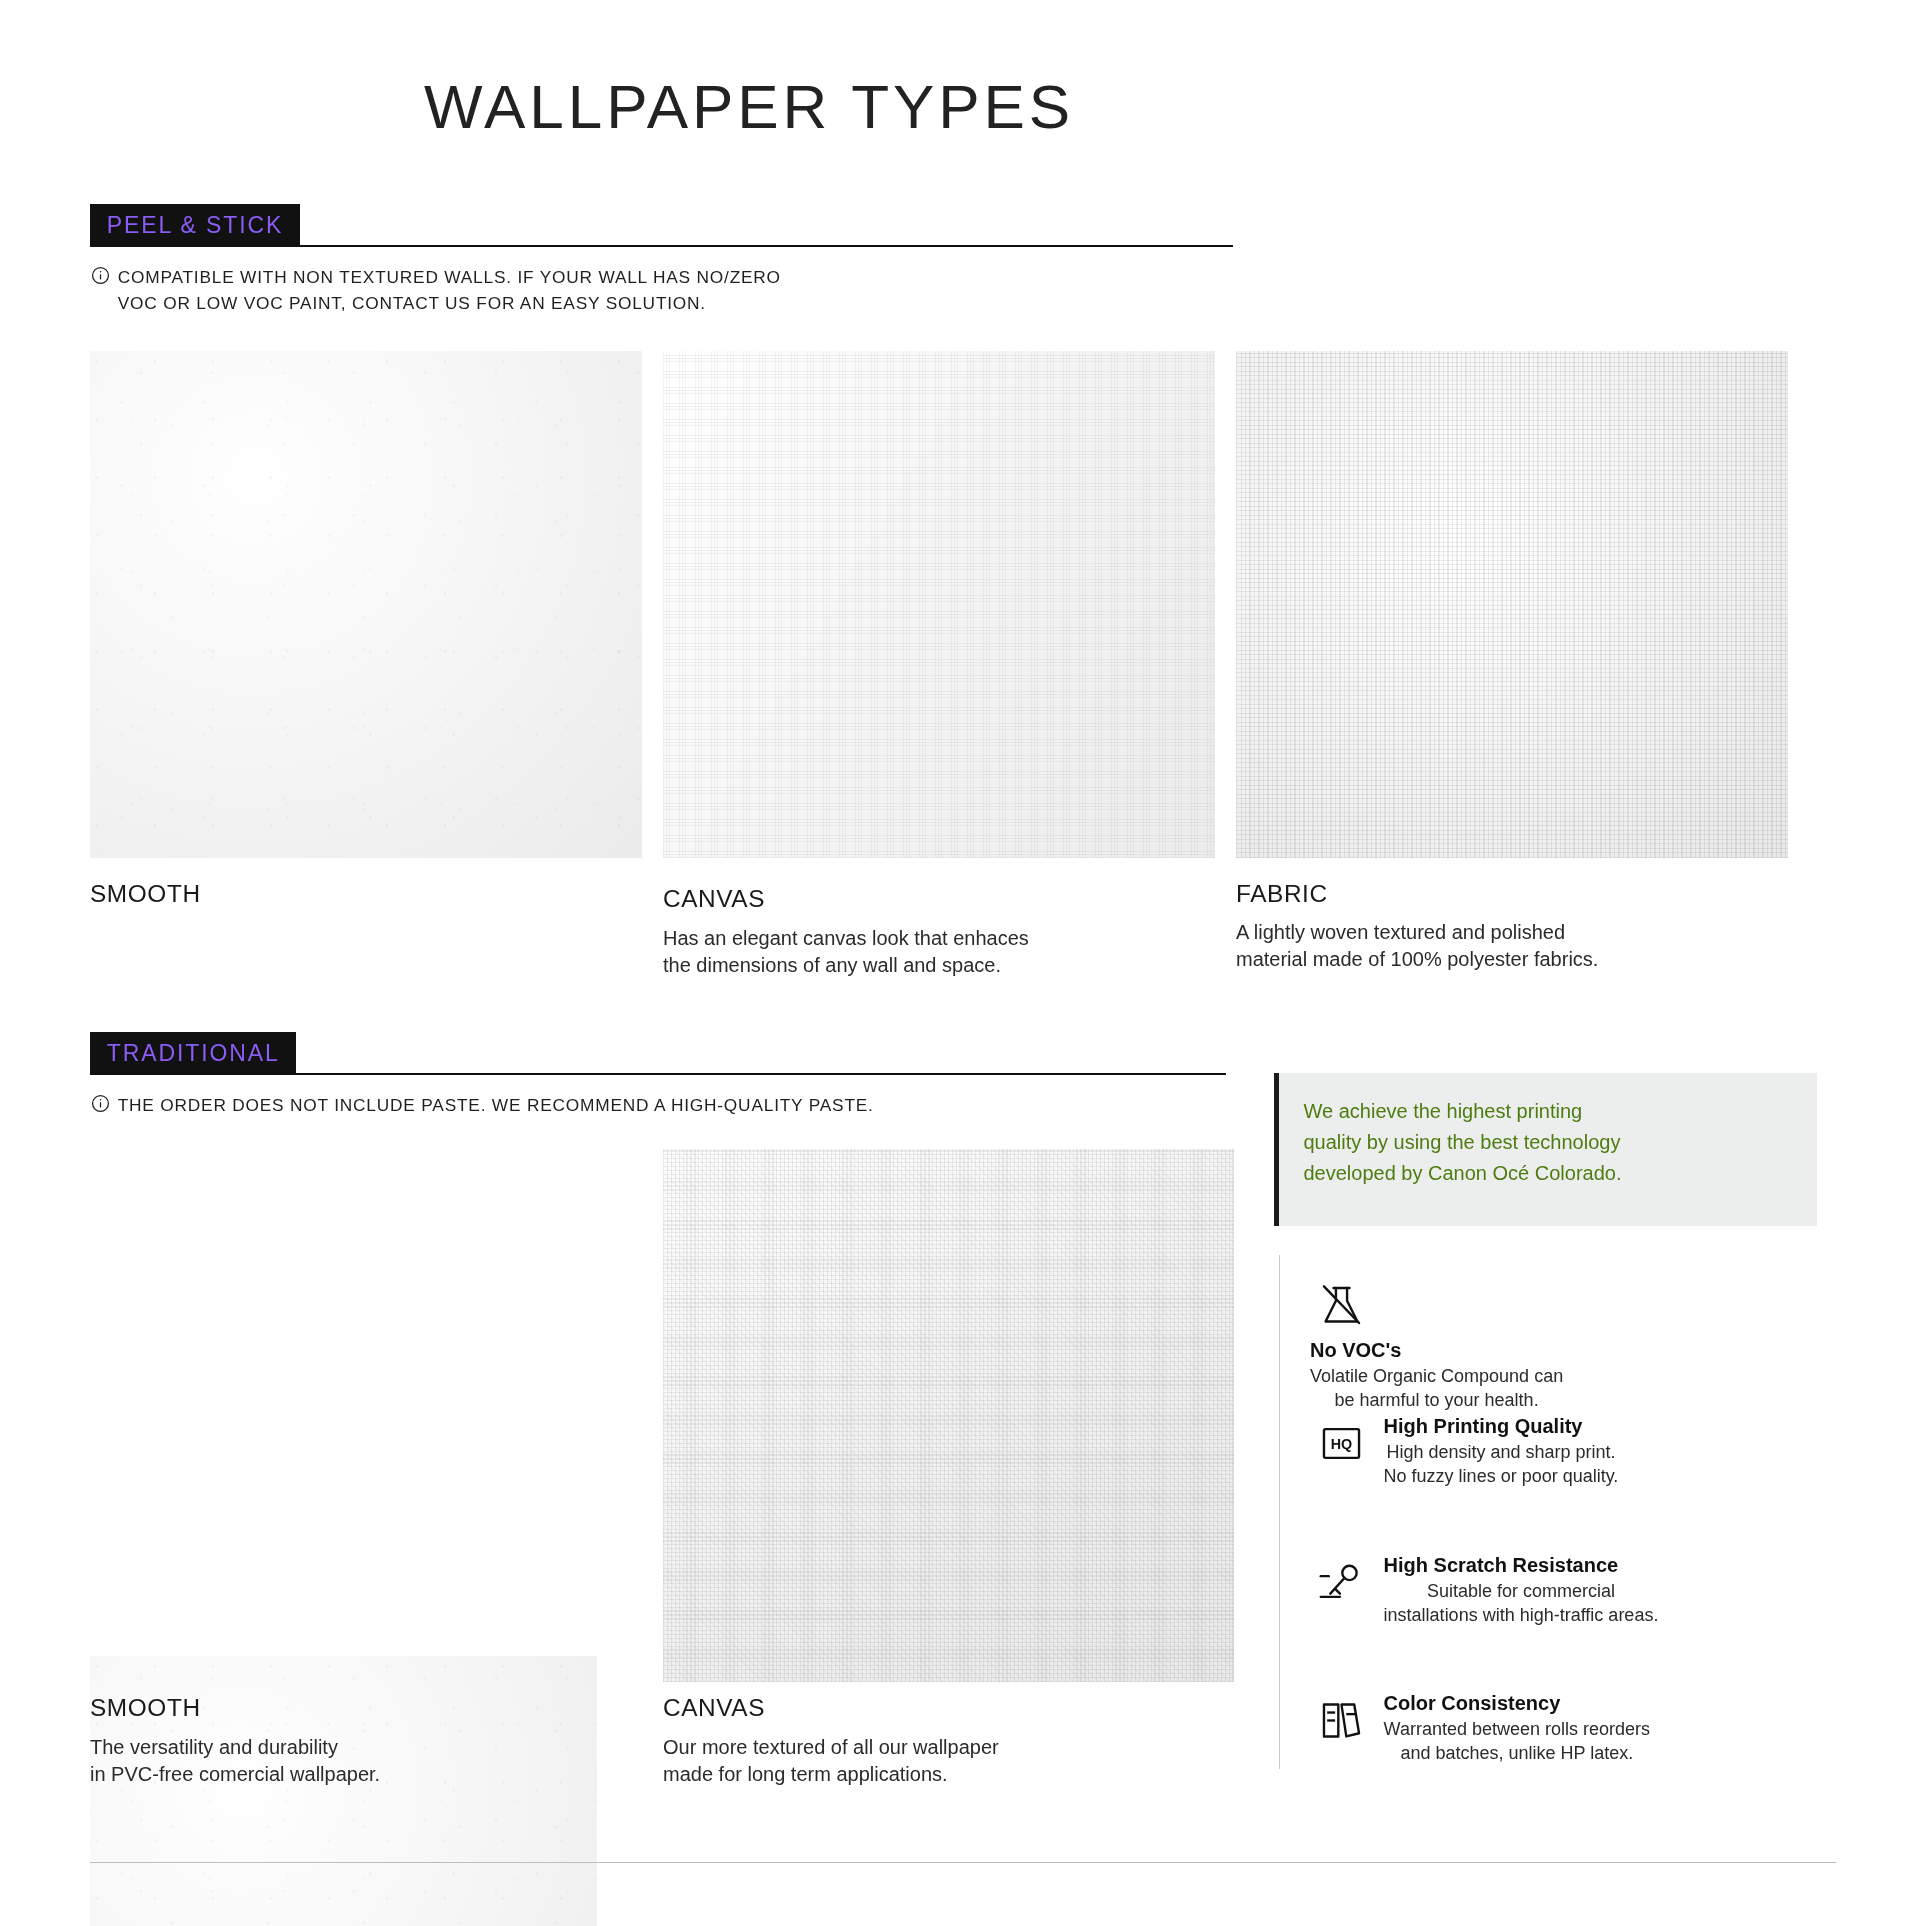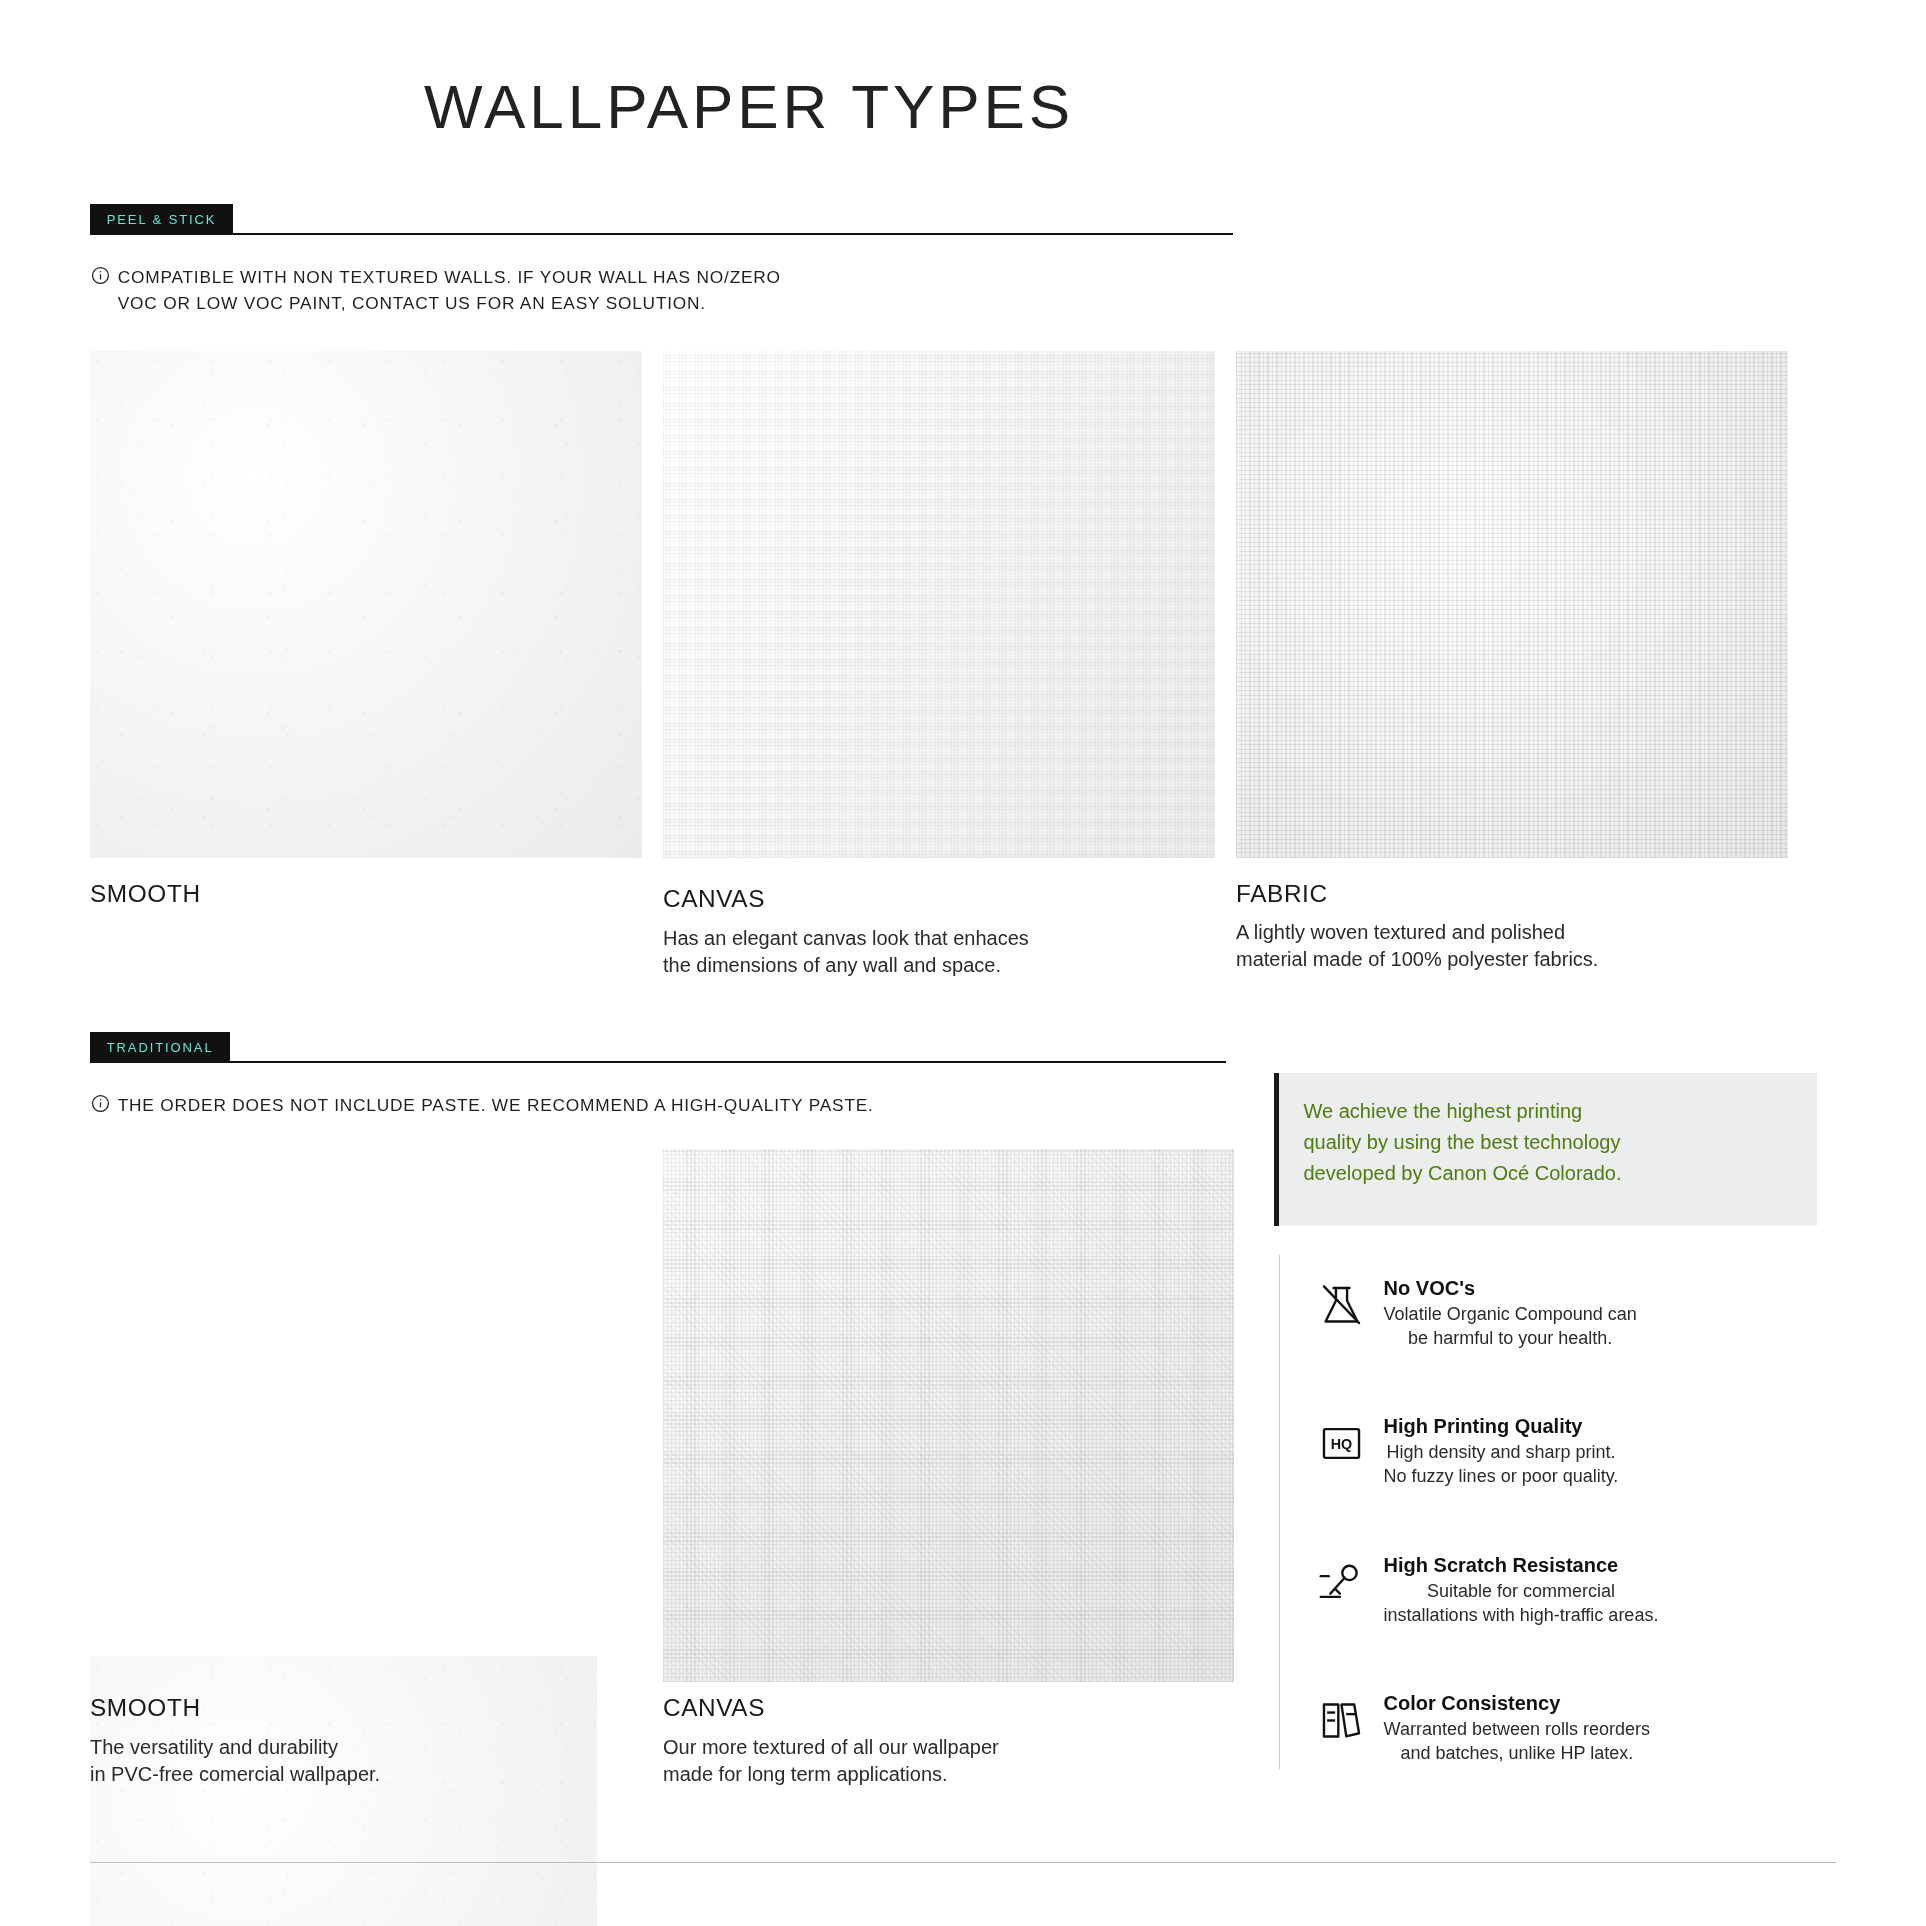--- a/index.html
+++ b/index.html
@@ -36,22 +36,22 @@
 
   
   .section-head {
     position: absolute;
     display: flex;
     align-items: center;
     width: 1143px;
   }
   .section-tag {
     background: #111111;
-    color: #5eead4;
-    font-size: 13px;
+    color: #8b5cf6;
+    font-size: 23px;
     letter-spacing: 1.9px;
     font-weight: 500;
     padding: 7.7px 16.7px 8.3px 16.7px;
     white-space: nowrap;
   }
   .section-rule {
     flex: 1;
     height: 1.9px;
     background: #111111;
     align-self: flex-end;
@@ -284,21 +284,21 @@
 
   <div class="quote-box">
     <span class="accent"></span>
     <div class="quote-text">We achieve the highest printing
 quality by using the best technology
 developed by Canon Océ Colorado.</div>
   </div>
 
   <div class="feature-divider"></div>
 
-  <div class="feature" style="top:1274px;">
+  <div class="feature" style="top:1274px;flex-direction:column;">
     <div class="f-icon">
       <svg width="51" height="51" viewBox="0 0 64 64" fill="none" stroke="#111" stroke-width="3" stroke-linecap="round" stroke-linejoin="round">
         <path d="M25 10 L25 26 L12 52 L52 52 L39 26 L39 10"></path>
         <line x1="22" y1="10" x2="42" y2="10"></line>
         <line x1="10" y1="8" x2="54" y2="54"></line>
       </svg>
     </div>
     <div class="f-body">
       <div class="f-title">No VOC's</div>
       <div class="f-desc">Volatile Organic Compound can

